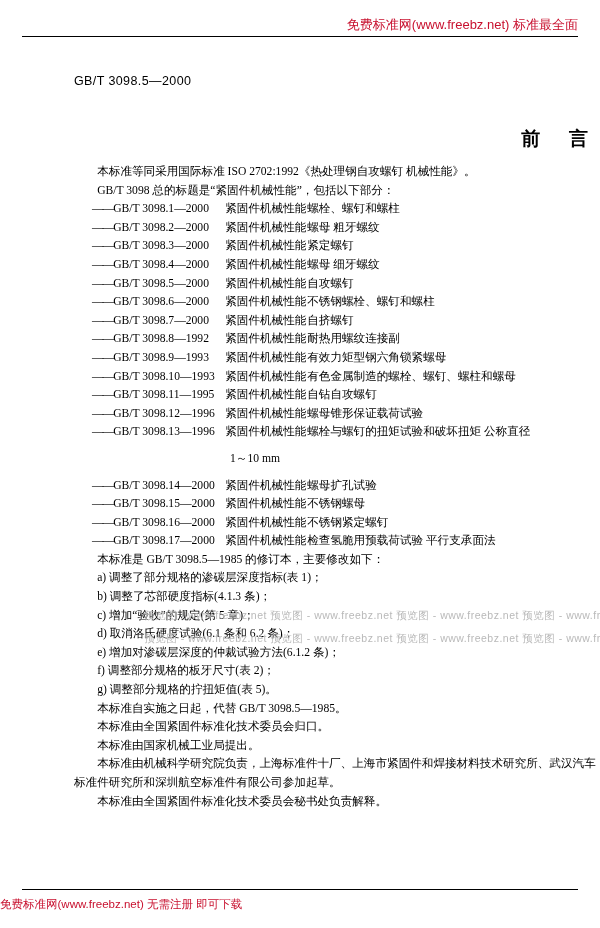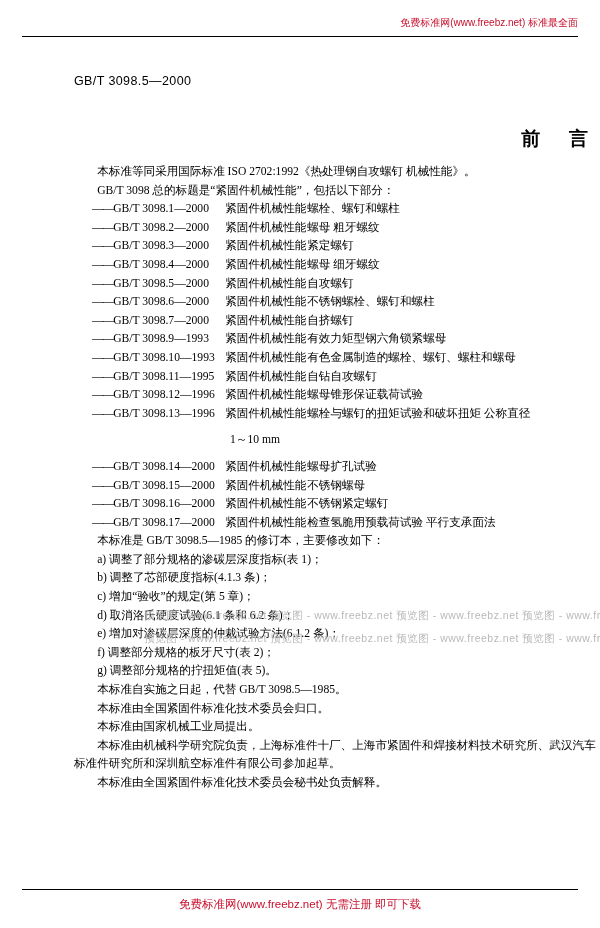--- a/index.html
+++ b/index.html
@@ -21,21 +21,21 @@
     height: 928px;
     box-sizing: border-box;
   }
 
   
   .top-banner {
     position: absolute;
     top: 16px;
     right: 22px;
     font-family: "Liberation Sans", sans-serif;
-    font-size: 10px;
+    font-size: 13px;
     color: #c8102e;
     letter-spacing: 0px;
     white-space: nowrap;
   }
   .rule-top {
     position: absolute;
     top: 36px;
     left: 22px;
     right: 22px;
     border-top: 1px solid #000;
@@ -47,21 +47,21 @@
     left: 22px;
     right: 22px;
     border-top: 1px solid #000;
     height: 0;
   }
   .bottom-banner {
     position: absolute;
     bottom: 16px;
     left: 0;
     width: 100%;
-    text-align: center;
+    text-align: left;
     font-family: "Liberation Sans", sans-serif;
     font-size: 11.5px;
     color: #c8102e;
     white-space: nowrap;
   }
 
   
   .std-no {
     position: absolute;
     top: 74px;
@@ -167,20 +167,21 @@
     <p class="p">本标准等同采用国际标准 ISO 2702:1992《热处理钢自攻螺钉  机械性能》。</p>
     <p class="p">GB/T 3098 总的标题是“紧固件机械性能”，包括以下部分：</p>
 
     <p class="list-item"><span class="li-dash">——</span><span class="li-code">GB/T 3098.1—2000</span><span class="li-name">紧固件机械性能</span><span class="li-sub">螺栓、螺钉和螺柱</span></p>
     <p class="list-item"><span class="li-dash">——</span><span class="li-code">GB/T 3098.2—2000</span><span class="li-name">紧固件机械性能</span><span class="li-sub">螺母  粗牙螺纹</span></p>
     <p class="list-item"><span class="li-dash">——</span><span class="li-code">GB/T 3098.3—2000</span><span class="li-name">紧固件机械性能</span><span class="li-sub">紧定螺钉</span></p>
     <p class="list-item"><span class="li-dash">——</span><span class="li-code">GB/T 3098.4—2000</span><span class="li-name">紧固件机械性能</span><span class="li-sub">螺母  细牙螺纹</span></p>
     <p class="list-item"><span class="li-dash">——</span><span class="li-code">GB/T 3098.5—2000</span><span class="li-name">紧固件机械性能</span><span class="li-sub">自攻螺钉</span></p>
     <p class="list-item"><span class="li-dash">——</span><span class="li-code">GB/T 3098.6—2000</span><span class="li-name">紧固件机械性能</span><span class="li-sub">不锈钢螺栓、螺钉和螺柱</span></p>
     <p class="list-item"><span class="li-dash">——</span><span class="li-code">GB/T 3098.7—2000</span><span class="li-name">紧固件机械性能</span><span class="li-sub">自挤螺钉</span></p>
+    <p class="list-item"><span class="li-dash">——</span><span class="li-code">GB/T 3098.8—1992</span><span class="li-name">紧固件机械性能</span><span class="li-sub">耐热用螺纹连接副</span></p>
     <p class="list-item"><span class="li-dash">——</span><span class="li-code">GB/T 3098.9—1993</span><span class="li-name">紧固件机械性能</span><span class="li-sub">有效力矩型钢六角锁紧螺母</span></p>
     <p class="list-item"><span class="li-dash">——</span><span class="li-code">GB/T 3098.10—1993</span><span class="li-name">紧固件机械性能</span><span class="li-sub">有色金属制造的螺栓、螺钉、螺柱和螺母</span></p>
     <p class="list-item"><span class="li-dash">——</span><span class="li-code">GB/T 3098.11—1995</span><span class="li-name">紧固件机械性能</span><span class="li-sub">自钻自攻螺钉</span></p>
     <p class="list-item"><span class="li-dash">——</span><span class="li-code">GB/T 3098.12—1996</span><span class="li-name">紧固件机械性能</span><span class="li-sub">螺母锥形保证载荷试验</span></p>
     <p class="list-item"><span class="li-dash">——</span><span class="li-code">GB/T 3098.13—1996</span><span class="li-name">紧固件机械性能</span><span class="li-sub">螺栓与螺钉的扭矩试验和破坏扭矩    公称直径</span></p>
     <p class="cont">1～10 mm</p>
     <p class="list-item"><span class="li-dash">——</span><span class="li-code">GB/T 3098.14—2000</span><span class="li-name">紧固件机械性能</span><span class="li-sub">螺母扩孔试验</span></p>
     <p class="list-item"><span class="li-dash">——</span><span class="li-code">GB/T 3098.15—2000</span><span class="li-name">紧固件机械性能</span><span class="li-sub">不锈钢螺母</span></p>
     <p class="list-item"><span class="li-dash">——</span><span class="li-code">GB/T 3098.16—2000</span><span class="li-name">紧固件机械性能</span><span class="li-sub">不锈钢紧定螺钉</span></p>
     <p class="list-item"><span class="li-dash">——</span><span class="li-code">GB/T 3098.17—2000</span><span class="li-name">紧固件机械性能</span><span class="li-sub">检查氢脆用预载荷试验  平行支承面法</span></p>

